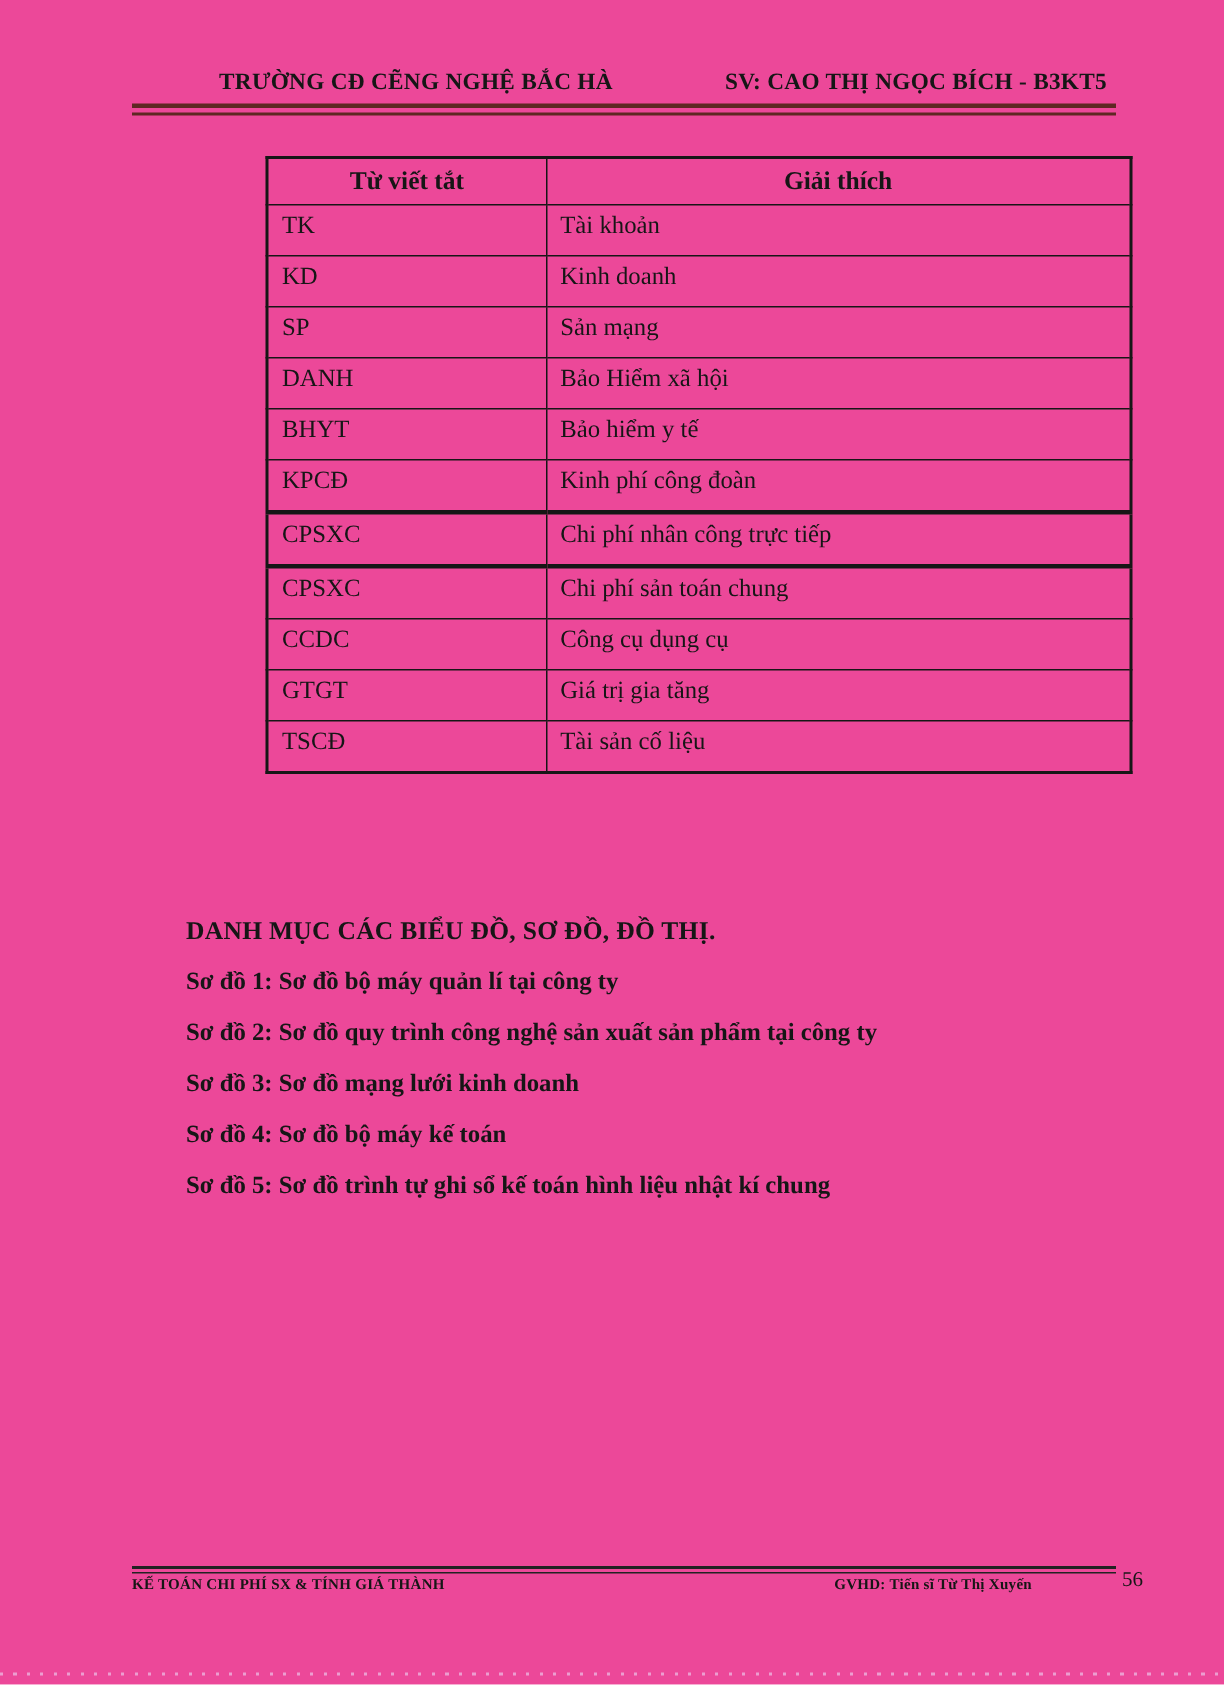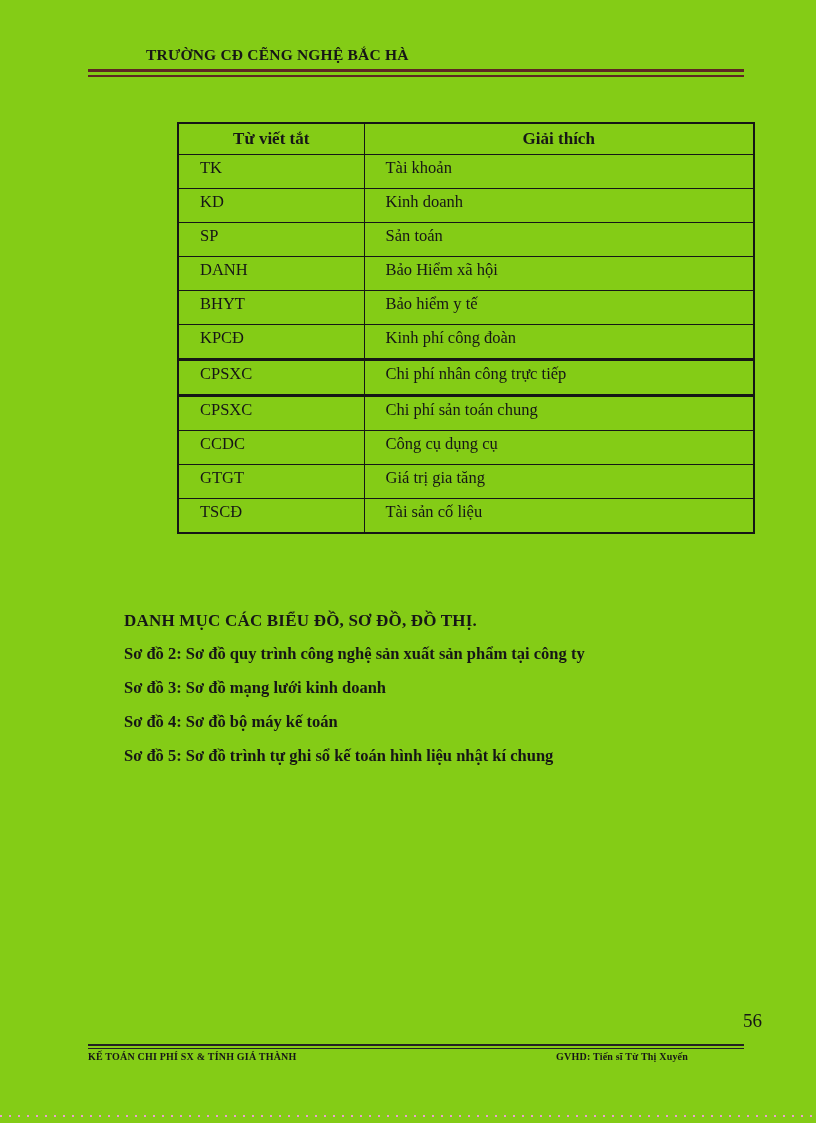--- a/index.html
+++ b/index.html
@@ -1,71 +1,72 @@
 <!DOCTYPE html>
 <html><head>
 <meta charset="utf-8">
 <style>
   html,body{margin:0;padding:0;background:#ffffff;}
   .page{
-    position:relative;width:816px;height:1123px;background:#84cc16;
+    position:relative;width:816px;height:1123px;background:#ec4899;
     font-family:"Liberation Serif","DejaVu Serif",serif;color:#161616;overflow:hidden;
   }
   
   .header{
     position:absolute;left:88px;right:72px;top:46px;
     display:flex;justify-content:space-between;align-items:baseline;
     font-weight:bold;font-size:15.5px;letter-spacing:.2px;
     padding-left:58px;padding-right:6px;
   }
   .header-rule{
     position:absolute;left:88px;right:72px;top:69px;height:3px;
     border-top:3px solid #5e2723;border-bottom:2px solid #5e2723;
   }
   
   .abbrev-table{
-    position:absolute;left:177px;top:122px;width:578px;
+    position:absolute;left:177px;top:104px;width:578px;
     border-collapse:collapse;table-layout:fixed;border:2px solid #161616;
   }
   .abbrev-table th,.abbrev-table td{border:1.5px solid #161616;}
   .abbrev-table th{
     font-size:17px;font-weight:bold;height:30px;text-align:center;vertical-align:middle;padding:0;
   }
   .abbrev-table td{
-    font-size:16.5px;height:30px;padding:3px 6px 0 21px;vertical-align:top;white-space:nowrap;overflow:hidden;font-family:Liberation Serif, serif;
+    font-size:16.5px;height:30px;padding:3px 6px 0 9px;vertical-align:top;white-space:nowrap;overflow:hidden;font-family:Liberation Serif, serif;
   }
   .abbrev-table tr.thick-bottom td{border-bottom-width:3px;}
   
   .diagram-section{position:absolute;left:124px;top:610px;width:620px;}
   .diagram-heading{font-size:17px;font-weight:bold;line-height:22px;margin-bottom:11px;letter-spacing:.2px;}
   .diagram-item{font-size:16.5px;font-weight:bold;line-height:21px;margin-bottom:13px;}
   
   .footer-rule{
     position:absolute;left:88px;right:72px;top:1044px;height:2px;
     border-top:2px solid #222222;border-bottom:1px solid #222222;
   }
   .footer{
     position:absolute;left:88px;right:72px;top:1051px;
     display:flex;justify-content:space-between;align-items:baseline;
     font-weight:bold;font-size:10px;padding-right:56px;letter-spacing:.2px;
   }
-  .page-number{position:absolute;right:54px;top:1010px;font-size:19px;font-weight:normal;margin-left:17px;}
+  .page-number{position:absolute;right:54px;top:1046px;font-size:14px;font-weight:normal;margin-left:17px;}
   
   .page-break-dots{
     position:absolute;left:0;right:0;top:1115px;height:2px;
     background:repeating-linear-gradient(90deg,#ec9ed0 0 2px,transparent 2px 9px);
   }
 </style>
 </head>
 <body>
 
 <div class="page">
 
   <div class="header">
     <span>TRƯỜNG CĐ CẼNG NGHỆ BẮC HÀ</span>
+    <span>SV: CAO THỊ NGỌC BÍCH - B3KT5</span>
   </div>
   <div class="header-rule"></div>
 
   <table class="abbrev-table">
     <colgroup>
         <col style="width:186px">
         <col>
       </colgroup>
     <thead>
       <tr>
@@ -80,21 +81,21 @@
           <td>Tài khoản</td>
         </tr>
 
         <tr>
           <td>KD</td>
           <td>Kinh doanh</td>
         </tr>
 
         <tr>
           <td>SP</td>
-          <td>Sản toán</td>
+          <td>Sản mạng</td>
         </tr>
 
         <tr>
           <td>DANH</td>
           <td>Bảo Hiểm xã hội</td>
         </tr>
 
         <tr>
           <td>BHYT</td>
           <td>Bảo hiểm y tế</td>
@@ -130,20 +131,21 @@
           <td>TSCĐ</td>
           <td>Tài sản cố liệu</td>
         </tr>
       </tbody>
   </table>
 
   <div class="diagram-section">
     <div class="diagram-heading">DANH MỤC CÁC BIỂU ĐỒ, SƠ ĐỒ, ĐỒ THỊ.</div>
     <div>
 
+        <div class="diagram-item">Sơ đồ 1: Sơ đồ bộ máy quản lí tại công ty</div>
 
         <div class="diagram-item">Sơ đồ 2: Sơ đồ quy trình công nghệ sản xuất sản phẩm tại công ty</div>
 
         <div class="diagram-item">Sơ đồ 3: Sơ đồ mạng lưới kinh doanh</div>
 
         <div class="diagram-item">Sơ đồ 4: Sơ đồ bộ máy kế toán</div>
 
         <div class="diagram-item">Sơ đồ 5: Sơ đồ trình tự ghi sổ kế toán hình liệu nhật kí chung</div>
       </div>
   </div>

